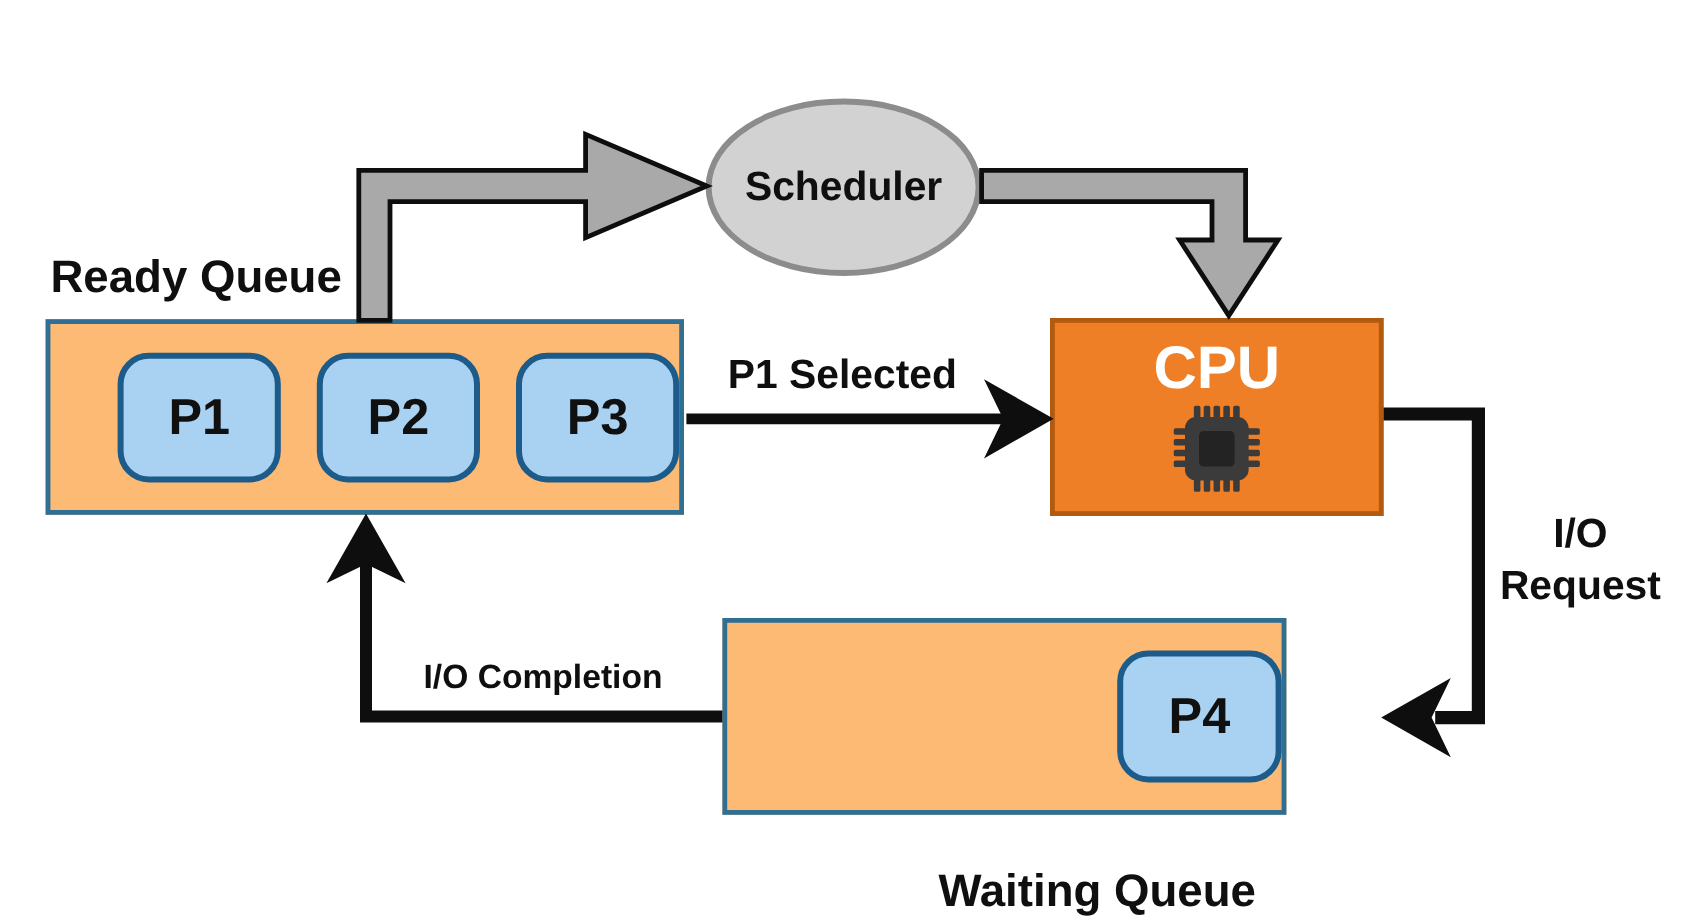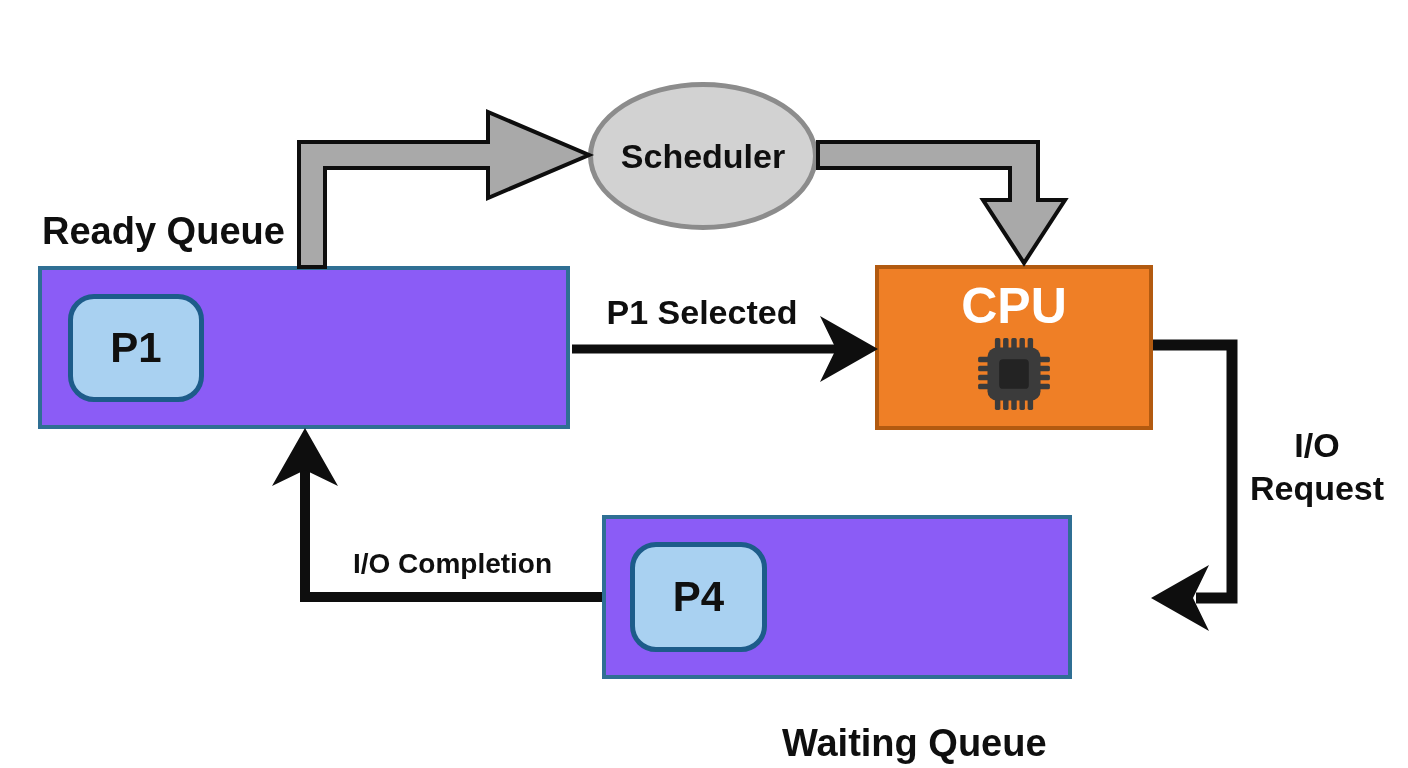--- a/index.html
+++ b/index.html
@@ -10,25 +10,26 @@
     background: #ffffff;
     font-family: "Liberation Sans", sans-serif;
     color: #0f0f0f;
     overflow: hidden;
   }
   .lbl { position: absolute; font-weight: 700; color: #0f0f0f; white-space: nowrap; text-align: center; }
 
   
   .queue-box {
     position: absolute;
-    background: #8b5cf6;
+    background: #fdba74;
     border: 4px solid #2f6f94;
     box-sizing: border-box;
     display: flex;
     align-items: center;
+    justify-content: flex-end;
   }
   #ready-queue  { left: 38px;  top: 266px; width: 532px; height: 163px; padding-left: 26px; gap: 30px; }
   #waiting-queue{ left: 602px; top: 515px; width: 470px; height: 164px; padding-left: 24px; gap: 31px; }
 
   .process-chip {
     width: 136px; height: 108px;
     background: #a9d1f1;
     border: 5px solid #1d5c8a;
     border-radius: 26px;
     box-sizing: border-box;
@@ -79,20 +80,26 @@
 </style>
 </head>
 <body>
 
 <div id="canvas">
 
   <div class="lbl" id="ready-queue-label">Ready Queue</div>
   <div class="queue-box" id="ready-queue">
     <div class="process-chip">
       <span>P1</span>
+    </div>
+    <div class="process-chip">
+      <span>P2</span>
+    </div>
+    <div class="process-chip">
+      <span>P3</span>
     </div>
   </div>
 
   <div id="cpu">
     <div id="cpu-label">CPU</div>
     <svg viewBox="0 0 100 100" width="78" height="78" aria-hidden="true">
       <g fill="#3b3b3b">
 
         <rect x="25.5" y="4" width="7" height="14" rx="2"></rect>
         <rect x="36" y="4" width="7" height="14" rx="2"></rect>

